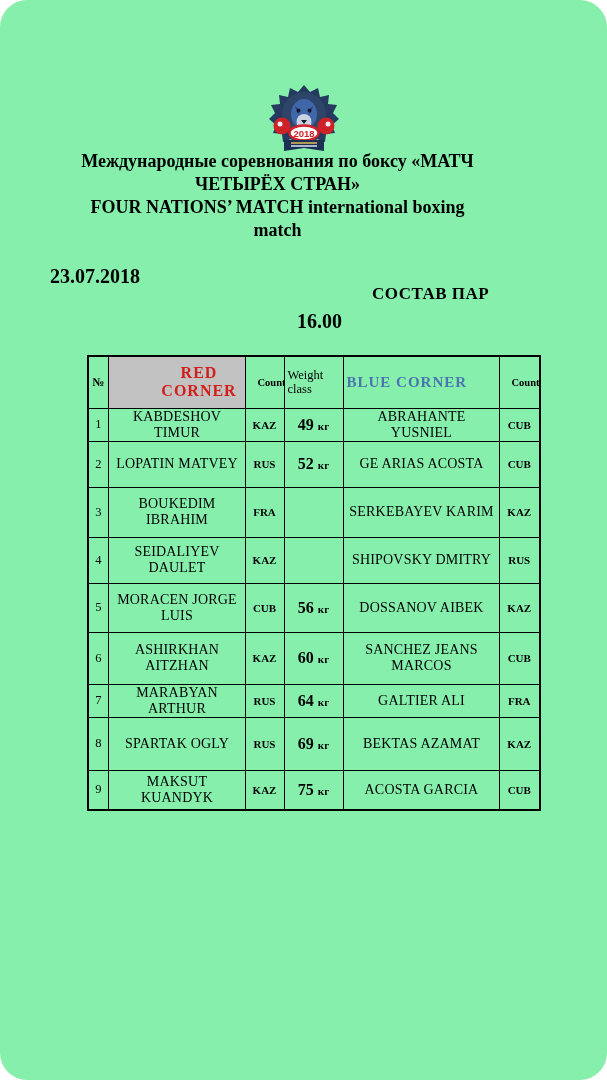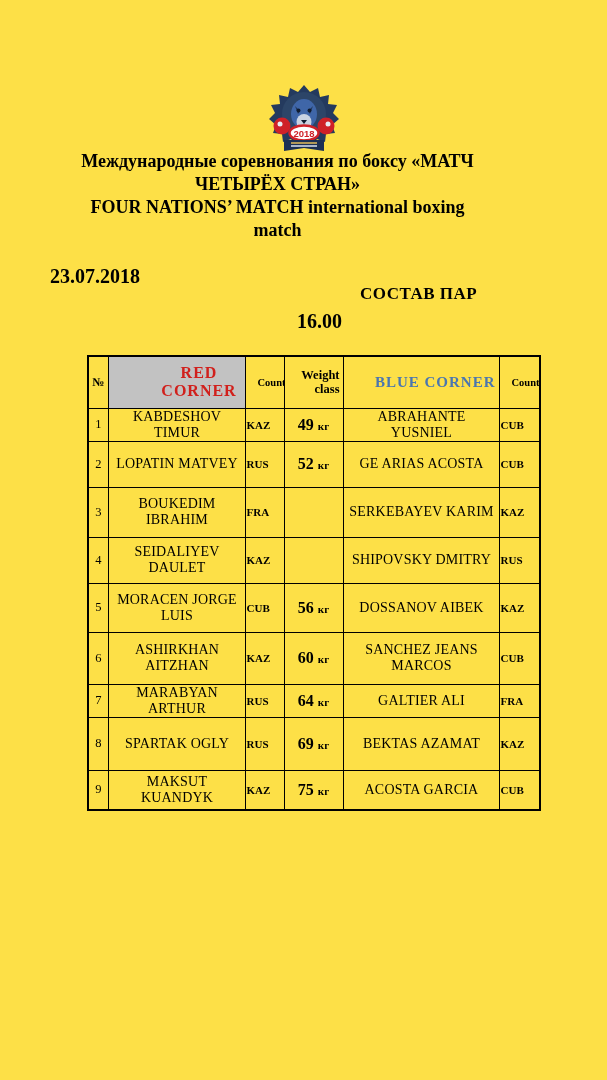--- a/index.html
+++ b/index.html
@@ -1,41 +1,41 @@
 <!DOCTYPE html>
 <html><head>
 <meta charset="utf-8">
 <style>
   html,body { margin:0; padding:0; background:#ffffff; }
   .page {
-    position:relative; width:607px; height:1080px; background:#fde047;
-    font-family:"Liberation Serif", serif; color:#000; overflow:hidden;
+    position:relative; width:607px; height:1080px; background:#86efac;
+    font-family:"Liberation Serif", serif; color:#000; overflow:hidden;border-radius:27px;
   }
   .logo { position:absolute; top:84px; left:50%; transform:translateX(-50%); width:74px; height:70px; }
   .title {
     position:absolute; top:150px; left:0; width:555px;
     text-align:center; font-weight:bold; font-size:18px; line-height:23px;
   }
   .event-date { position:absolute; top:265px; left:50px; font-weight:bold; font-size:20px; }
-  .list-title { position:absolute; top:284px; left:360px; font-weight:bold; font-size:17px; letter-spacing:0.5px; }
+  .list-title { position:absolute; top:284px; left:372px; font-weight:bold; font-size:17px; letter-spacing:0.5px; }
   .event-time { position:absolute; top:310px; left:297px; font-weight:bold; font-size:20px; }
 
   table.pairs { position:absolute; top:355px; left:87px; width:452px;
     border-collapse:collapse; table-layout:fixed; border:2px solid #000; }
   .pairs th, .pairs td { border:1.5px solid #000; padding:0 3px; overflow:hidden; vertical-align:middle; }
 
   th.c-num     { font-size:12px;   font-weight:bold; text-align:center; padding:0 1px; }
   th.c-red     { background:#c2c2c2; color:#d1201c; font-size:16px; font-weight:bold; text-align:center; letter-spacing:1px;padding-left:48px; }
   th.c-country { font-size:10.5px; font-weight:bold; text-align:center; padding:0 12px; }
-  th.c-weight  { font-size:12.5px; font-weight:bold; text-align:right; line-height:1.15;margin-top:36px; }
-  th.c-blue    { color:#4a76b0; font-size:15px; font-weight:bold; text-align:right; letter-spacing:1px; }
+  th.c-weight  { font-size:12.5px; font-weight:normal; text-align:left; line-height:1.15;margin-top:36px; }
+  th.c-blue    { color:#4a76b0; font-size:15px; font-weight:bold; text-align:left; letter-spacing:1px; }
 
   td.num  { text-align:center; font-size:12.5px; padding:0 1px; }
   td.name { font-size:14px; text-align:center; padding-left:4px; letter-spacing:0.2px; }
-  td.ctry { font-size:11px; font-weight:bold; padding:0 1px; }
+  td.ctry { font-size:11px; font-weight:bold; text-align:center; padding:0 1px; }
   td.wt   { text-align:center; font-weight:bold; white-space:nowrap; }
   .wnum   { font-size:16px; }
   .wunit  { font-size:11px;margin-top:32px; }
 </style>
 </head>
 <body>
 
 <div class="page">
 
   <div class="logo">

